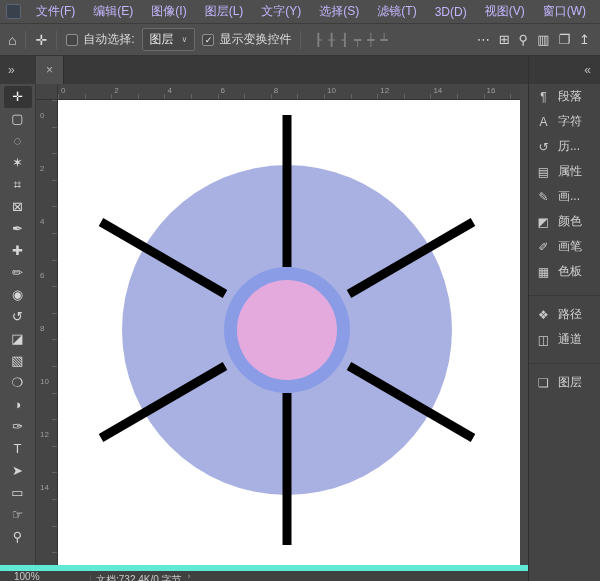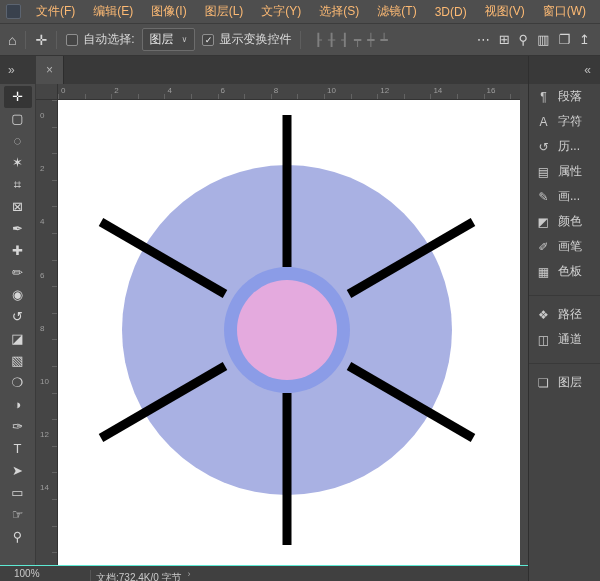--- a/index.html
+++ b/index.html
@@ -4,21 +4,21 @@
 <style>
   *{margin:0;padding:0;box-sizing:border-box;}
   html,body{background:#2b2b2b;}
   body{font-family:"Liberation Sans","DejaVu Sans",sans-serif;}
   .app{position:relative;width:600px;height:581px;background:#474747;overflow:hidden;color:#dcdcdc;font-size:12px;}
 
   
   .menu-bar{position:absolute;top:0;left:0;right:0;height:24px;background:#4e4e4e;border-bottom:1px solid #3c3c3c;display:flex;align-items:center;}
   .app-icon{width:15px;height:15px;margin:0 6px 0 6px;background:#39414d;border:1px solid #5c6470;border-radius:2px;}
   .menu-items{display:flex;height:100%;align-items:center;}
-  .menu-item{padding:0 9px;color:#fdba74;white-space:nowrap;cursor:default;}
+  .menu-item{padding:0 9px;color:#c4b5fd;white-space:nowrap;cursor:default;}
 
   
   .options-bar{position:absolute;top:24px;left:0;right:0;height:32px;background:#4e4e4e;border-bottom:1px solid #353535;display:flex;align-items:center;padding:0 8px;gap:7px;}
   .opt-icon{color:#d8d8d8;font-size:14px;line-height:1;}
   .v-sep{width:1px;height:18px;background:#3e3e3e;border-right:1px solid #5e5e5e;margin:0 2px;flex:0 0 auto;}
   .opt-check{display:flex;align-items:center;gap:5px;color:#d8d8d8;white-space:nowrap;}
   .checkbox{width:12px;height:12px;border:1px solid #8f8f8f;background:#454545;display:inline-flex;align-items:center;justify-content:center;font-size:9px;color:#f0f0f0;border-radius:2px;}
   .dropdown{display:flex;align-items:center;gap:8px;background:#464646;border:1px solid #6c6c6c;border-radius:2px;padding:2px 7px;color:#e4e4e4;white-space:nowrap;}
   .chev{font-size:8px;color:#c0c0c0;}
   .align-icons{display:flex;gap:6px;margin-left:4px;}
@@ -50,21 +50,21 @@
 
   
   .panels{position:absolute;top:56px;right:0;width:72px;bottom:0;background:#444444;border-left:1px solid #2f2f2f;}
   .panel-collapse{height:28px;display:flex;align-items:center;justify-content:flex-end;padding-right:9px;color:#bdbdbd;background:#393939;font-size:12px;}
   .panel-item{display:flex;align-items:center;height:25px;padding-left:7px;gap:7px;color:#d2d2d2;cursor:default;}
   .p-icon{width:15px;text-align:center;color:#c9c9c9;font-size:12px;flex:0 0 auto;}
   .p-label{font-size:12px;white-space:nowrap;}
   .panel-sep{height:9px;margin:3px 0 6px 0;border-bottom:1px solid #393939;}
 
   
-  .status-bar{position:absolute;left:0;right:72px;bottom:0;height:16px;background:#404040;border-top:1px solid #5eead4;display:flex;align-items:center;font-size:10px;color:#c9c9c9;}
+  .status-bar{position:absolute;left:0;right:72px;bottom:0;height:16px;background:#404040;border-top:6px solid #5eead4;display:flex;align-items:center;font-size:10px;color:#c9c9c9;}
   .status-zoom{padding-left:14px;width:90px;}
   .status-doc{border-left:1px solid #565656;padding-left:5px;height:100%;display:flex;align-items:center;white-space:nowrap;margin-top:8px;}
   .status-chev{margin-left:6px;color:#a8a8a8;font-size:9px;}
 </style>
 </head>
 <body>
 
 <div class="app">
 
   <div class="menu-bar">

